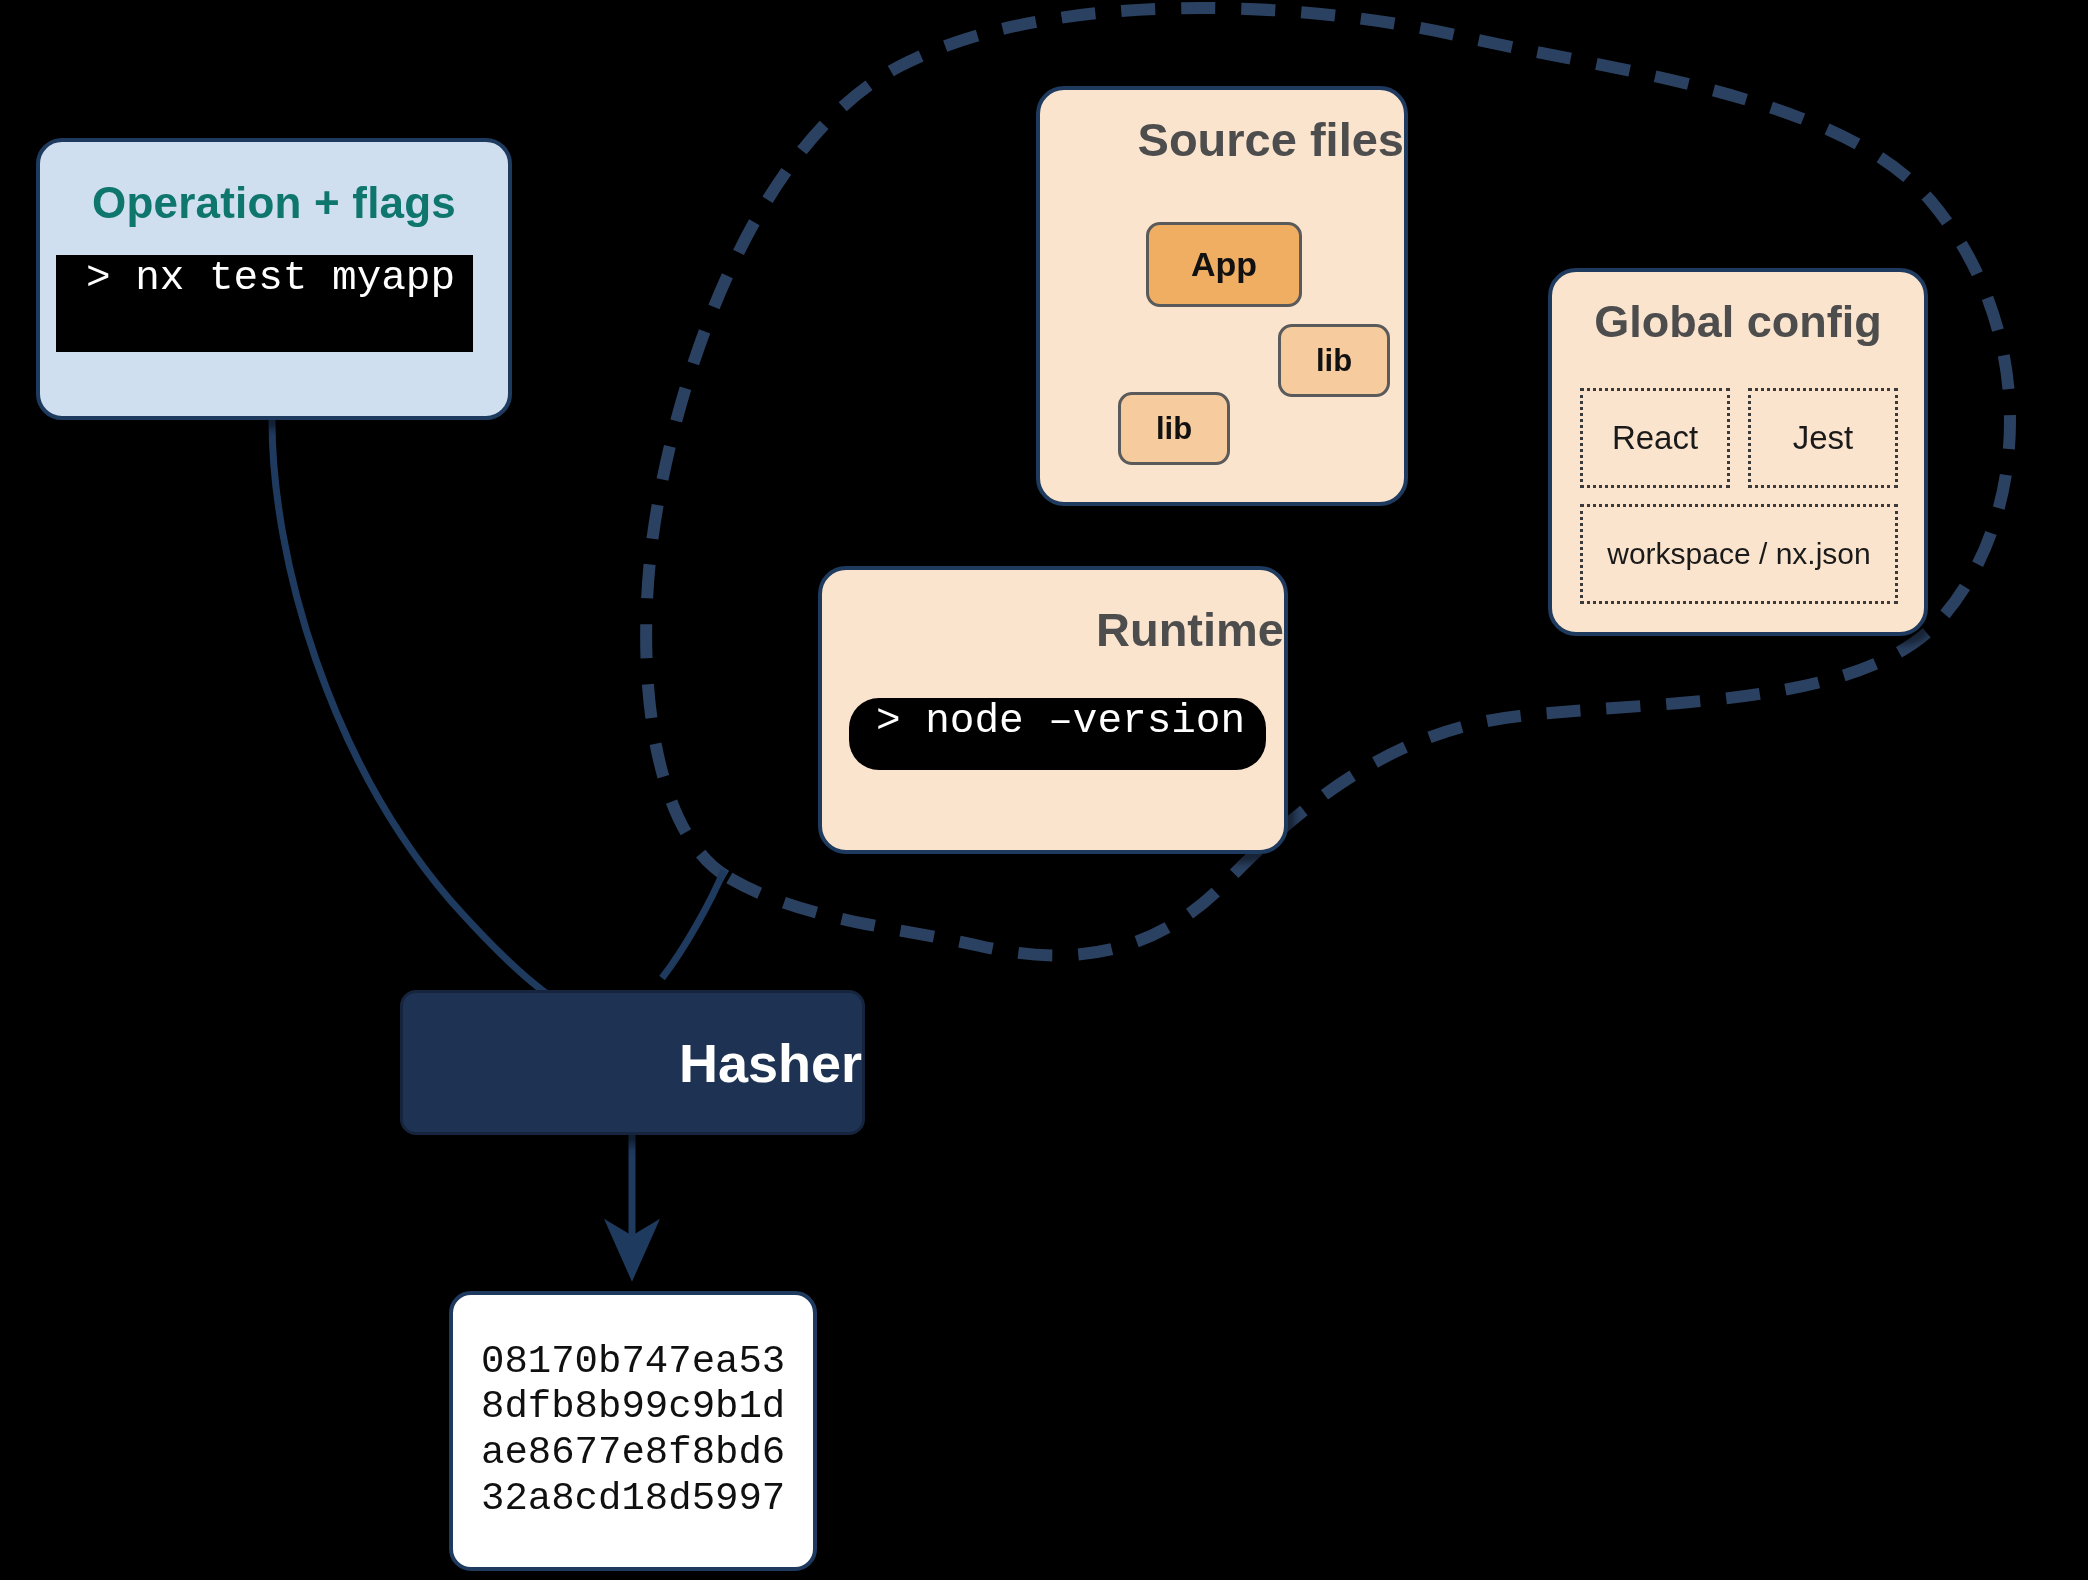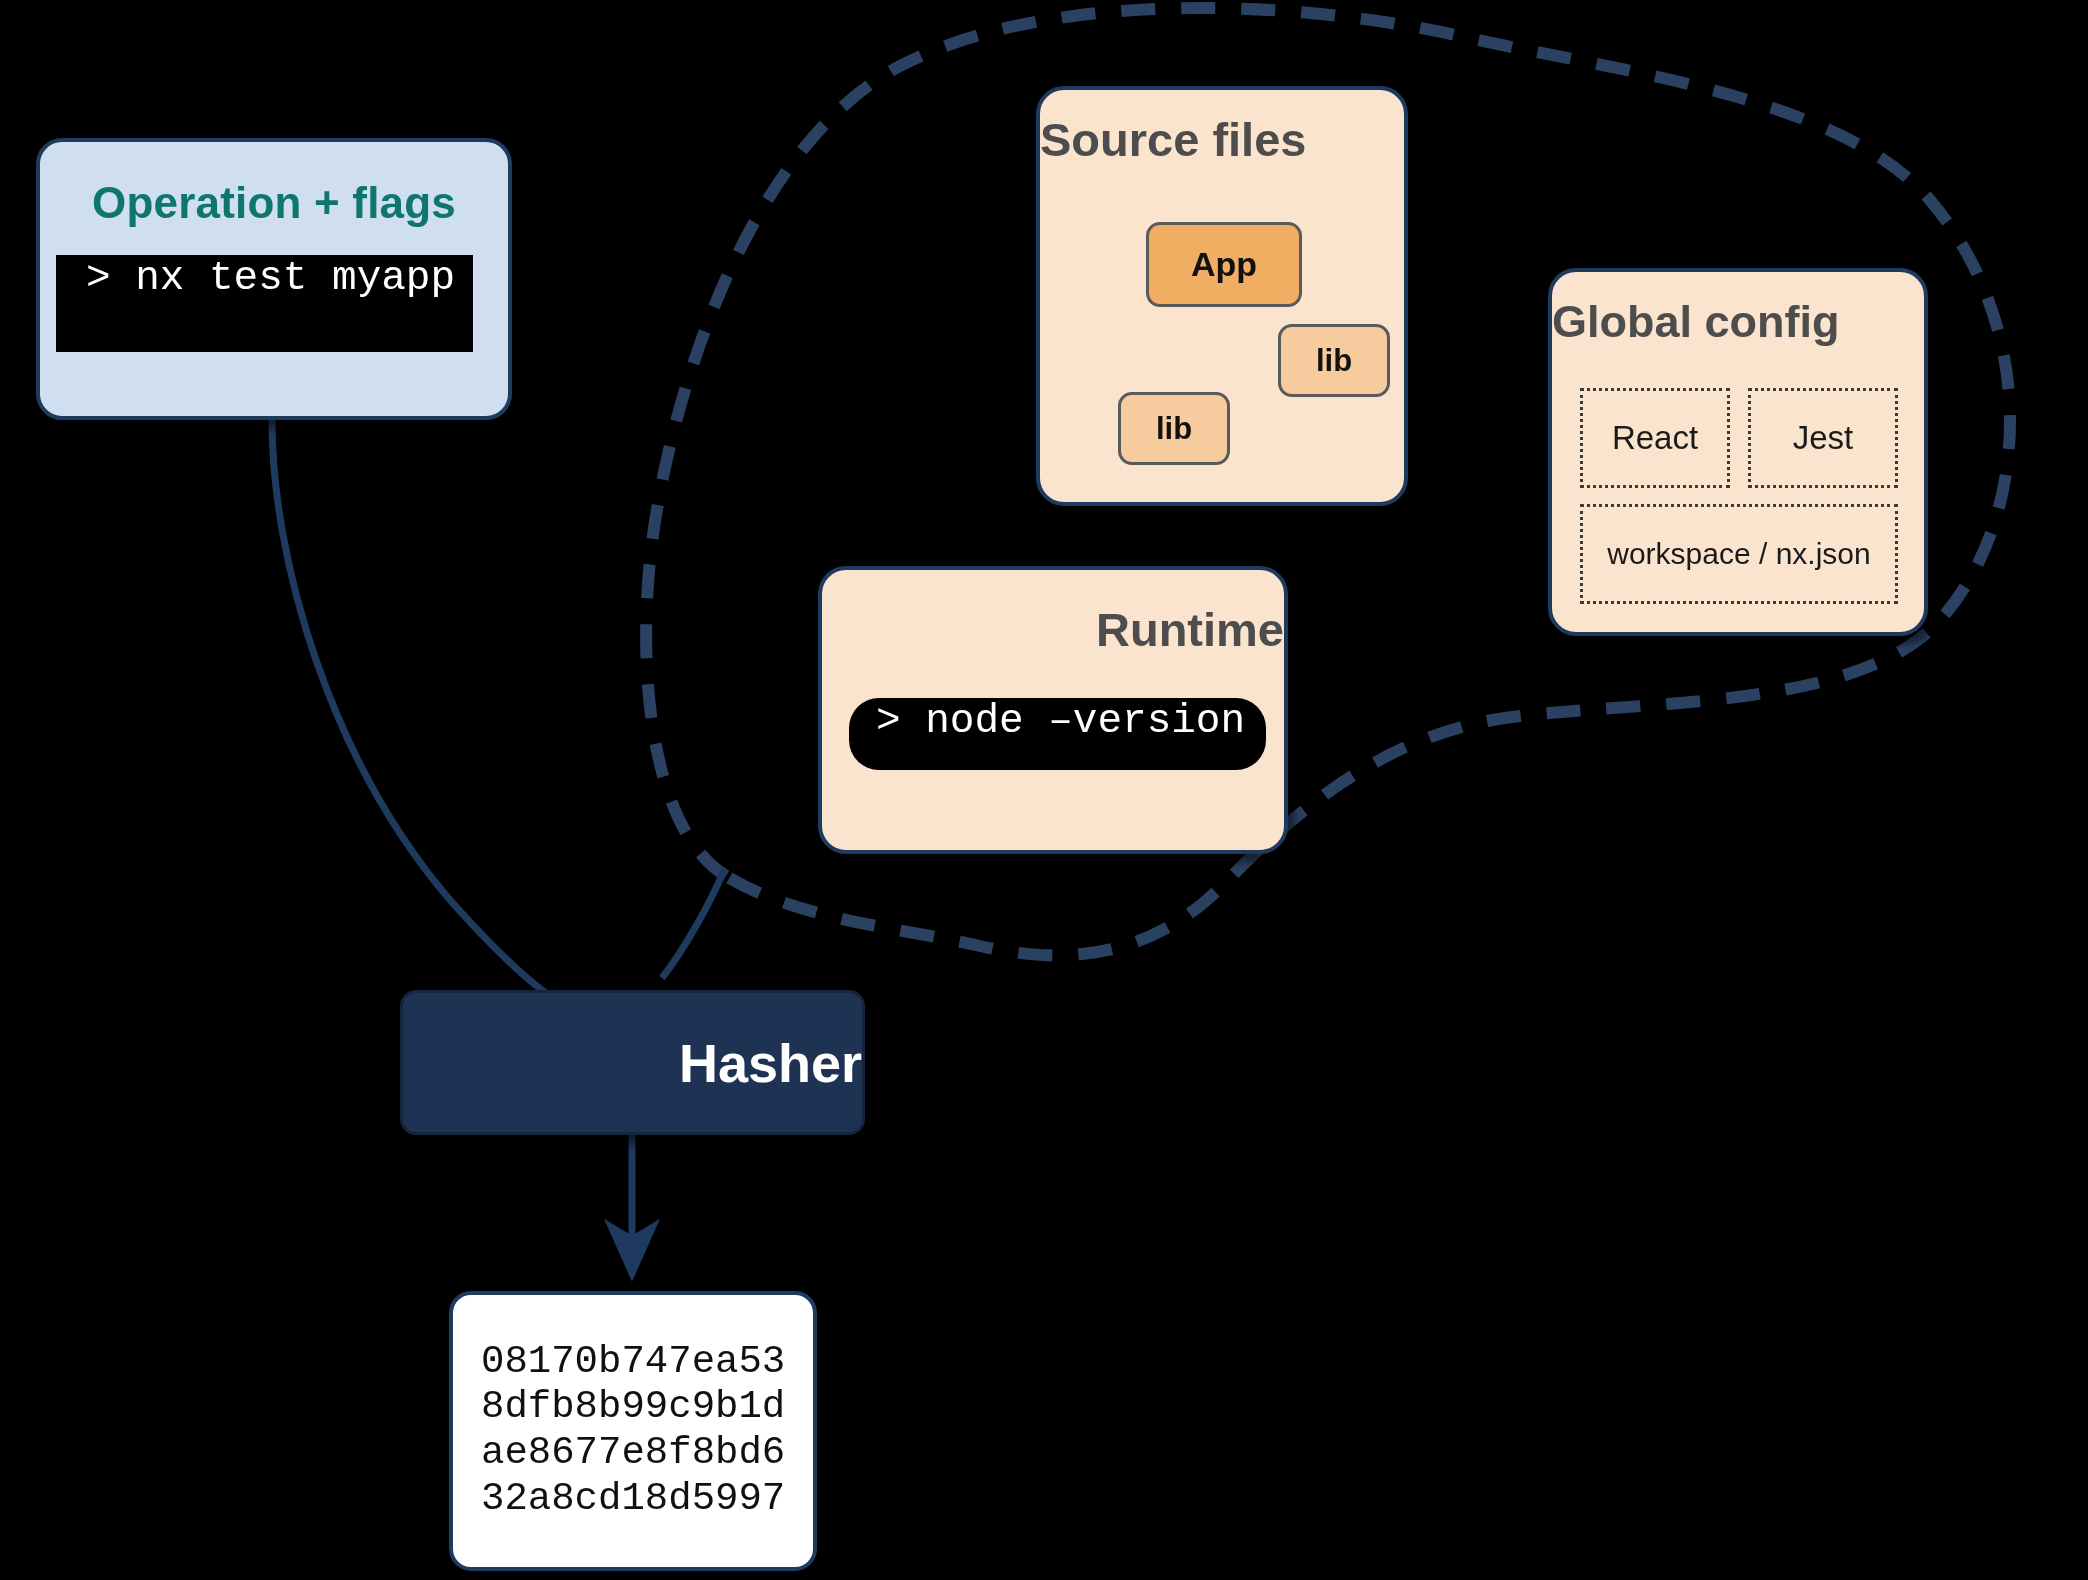--- a/index.html
+++ b/index.html
@@ -30,39 +30,39 @@
   }
   .op-term{left:56px;top:255px;width:417px;height:97px;font-size:41px;padding-left:30px;}
 
   
   .src-box{
     left:1036px;top:86px;width:372px;height:420px;
     background:#fbe4cd;border:4px solid #1f3a5f;border-radius:28px;
     box-shadow:7px 9px 7px rgba(0,0,0,.45);
   }
   .src-title{
-    position:absolute;left:0;right:0;top:22px;text-align:left;
+    position:absolute;left:0;right:0;top:22px;text-align:right;
     font-size:47px;font-weight:bold;color:#4d4d4d;
   }
   .chip{
     position:absolute;display:flex;align-items:center;justify-content:center;
     font-weight:bold;color:#111;border:3px solid #5a5a5a;border-radius:14px;
   }
   .chip-app{left:1146px;top:222px;width:156px;height:85px;background:#f0ae63;font-size:34px;}
   .chip-lib-r{left:1278px;top:324px;width:112px;height:73px;background:#f6cb9e;font-size:31px;}
   .chip-lib-l{left:1118px;top:392px;width:112px;height:73px;background:#f6cb9e;font-size:31px;}
 
   
   .cfg-box{
     left:1548px;top:268px;width:380px;height:368px;
     background:#fbe4cd;border:4px solid #1f3a5f;border-radius:28px;
     box-shadow:7px 9px 7px rgba(0,0,0,.45);
   }
   .cfg-title{
-    position:absolute;left:0;right:0;top:24px;text-align:left;
+    position:absolute;left:0;right:0;top:24px;text-align:center;
     font-size:45px;font-weight:bold;color:#4d4d4d;
   }
   .cfg-cell{
     position:absolute;display:flex;align-items:center;justify-content:center;
     border:3px dotted #3a3a3a;color:#1a1a1a;
   }
   .cfg-react{left:1580px;top:388px;width:150px;height:100px;font-size:33px;}
   .cfg-jest{left:1748px;top:388px;width:150px;height:100px;font-size:33px;}
   .cfg-ws{left:1580px;top:504px;width:318px;height:100px;font-size:30px;}
 

